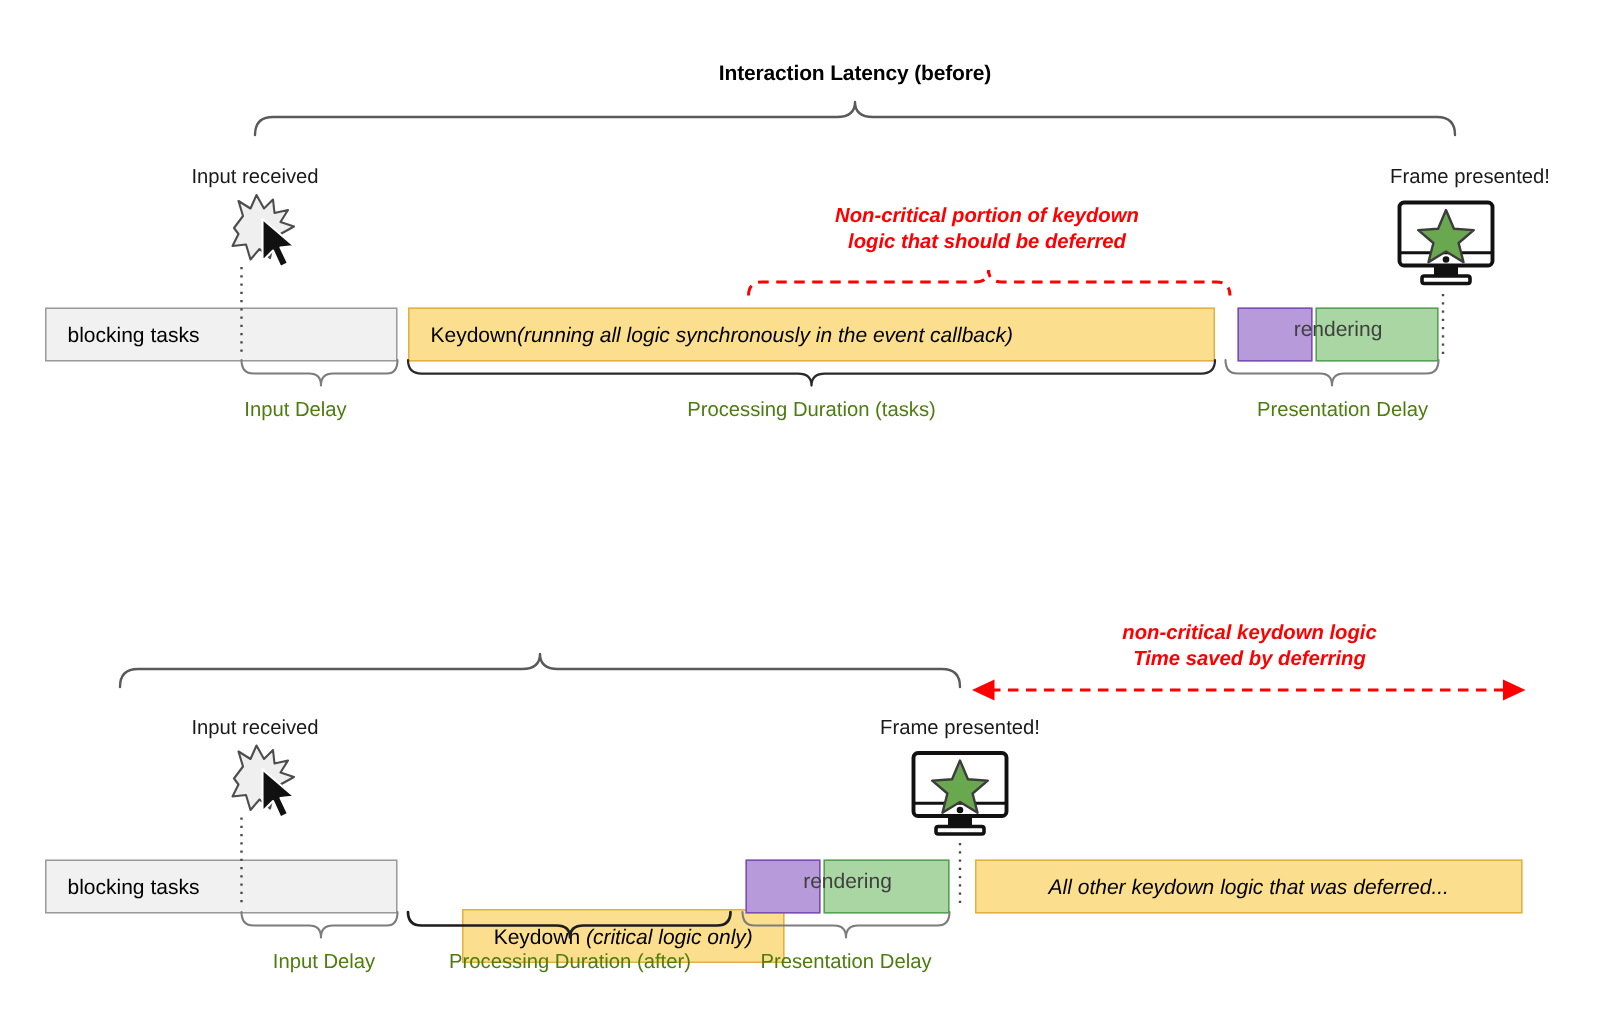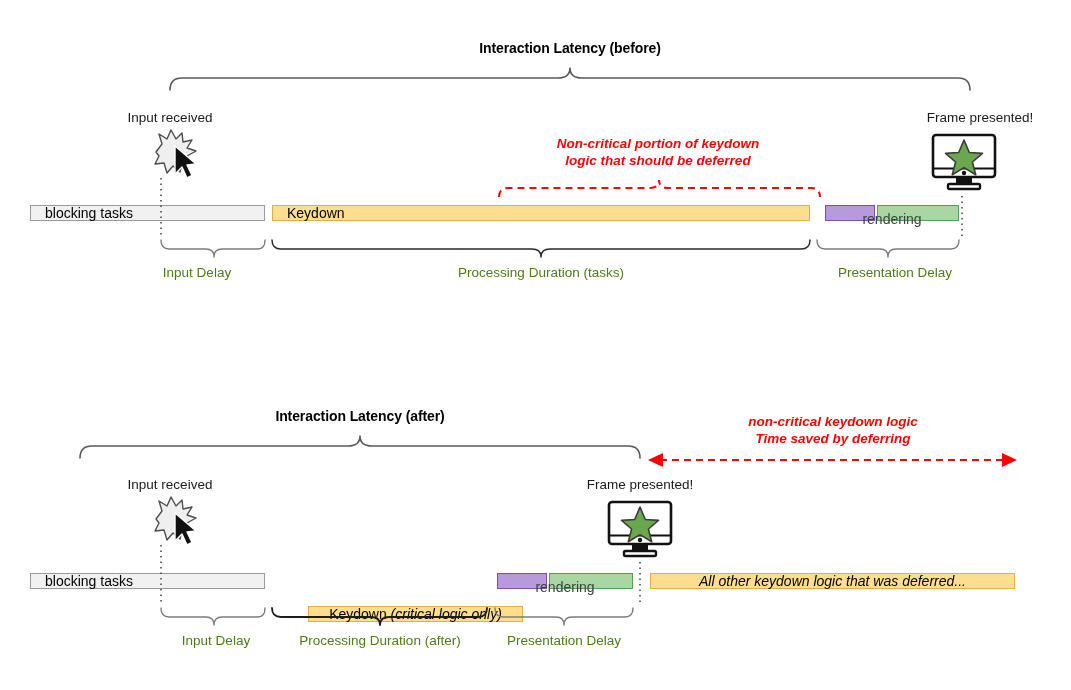--- a/index.html
+++ b/index.html
@@ -53,21 +53,21 @@
     font-style: italic;
     color: #ff0000;
     text-align: center;
     line-height: 17px;
     white-space: nowrap;
   }
 
   
   .bar {
     box-sizing: border-box;
-    height: 16px;
+    height: 36px;
     display: flex;
     align-items: center;
     border-width: 1.5px;
     border-style: solid;
     font-size: 14px;
     overflow: visible;
     white-space: nowrap;
   }
   .bar .bar-text {
     padding-left: 14px;
@@ -188,33 +188,33 @@
     <div>Non-critical portion of keydown</div>
     <div>logic that should be deferred</div>
   </div>
 
   <div class="abs bar bar-blocking" style="left:30px; top:205px; width:235px;">
     <span class="bar-text">blocking tasks</span>
   </div>
 
   <div class="abs bar bar-keydown" style="left:272px; top:205px; width:538px;">
     <span class="bar-text">Keydown </span>
+      <span class="italic">(running all logic synchronously in the event callback)</span>
   </div>
 
   <div class="abs bar bar-purple" style="left:825px; top:205px; width:50px;"></div>
 
   <div class="abs bar bar-green" style="left:877px; top:205px; width:82px;"></div>
 
   <div class="abs straddle-label" style="left:825px; top:205px; width:134px;">rendering</div>
 
   <div class="abs phase-label" style="left:142px; top:265px; width:110px;">Input Delay</div>
   <div class="abs phase-label" style="left:391px; top:265px; width:300px;">Processing Duration (tasks)</div>
   <div class="abs phase-label" style="left:803px; top:265px; width:184px;">Presentation Delay</div>
 
-  <div class="abs section-title" style="left:80px; top:408px; width:560px;">Interaction Latency (after)</div>
 
   <div class="abs caption" style="left:105px; top:477px; width:130px;">Input received</div>
 
   <div class="abs" style="left:148px; top:495px; width:56px; height:52px;">
     <svg width="56" height="52" viewBox="0 0 56 52" aria-hidden="true">
       <polygon points="8,24 14,16 11,6 19,11 23,2 28,11 34,5 35,14 44,12 39,20 48,23 39,28 44,36 34,35 32,44 25,38 19,45 16,35 7,36 11,28" fill="#efefef" stroke="#4d4d4d" stroke-width="1.4" stroke-linejoin="round"></polygon>
       <g>
         <path d="M27,18 L27,46 L34,39 L39,50 L44,47.5 L39,37 L48,36 Z" fill="#111111" stroke="#ffffff" stroke-width="1.4" stroke-linejoin="round"></path>
       </g>
     </svg>

